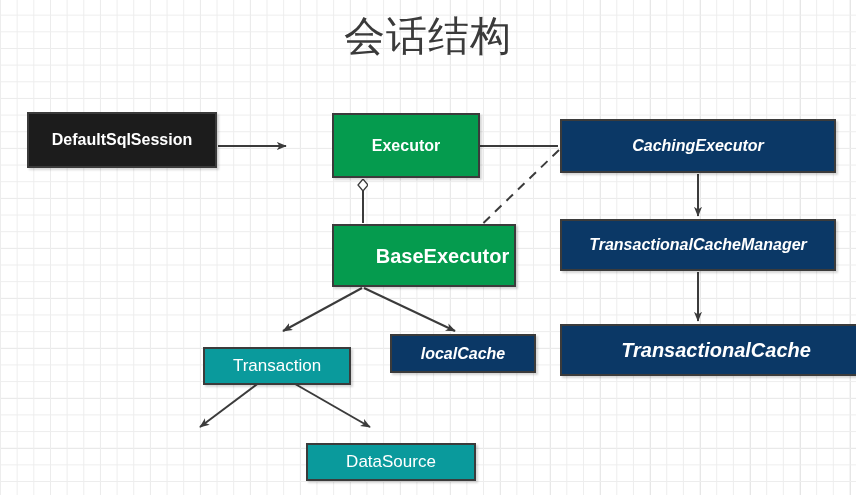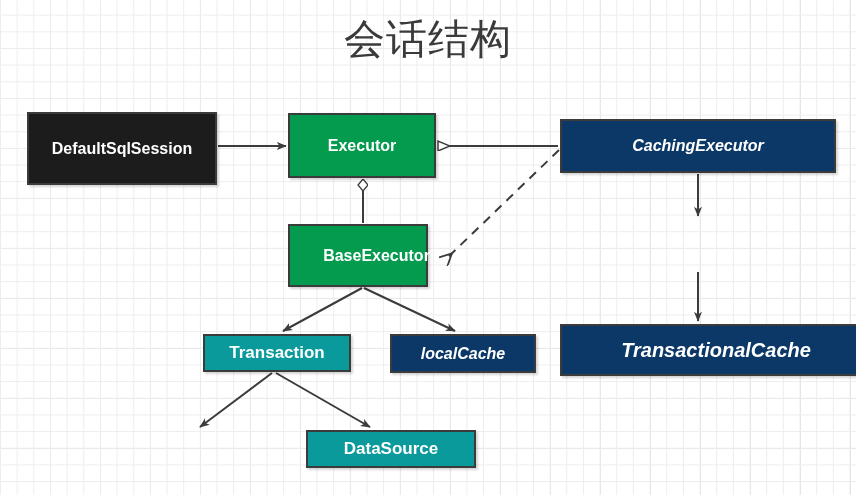--- a/index.html
+++ b/index.html
@@ -37,42 +37,42 @@
   }
   .title {
     position: absolute;
     left: 0;
     top: 14px;
     width: 856px;
     text-align: center;
     font-size: 41px;
     line-height: 50px;
     color: #3a3a3a;
-    font-family: Liberation Serif, serif;
+    font-family: Liberation Mono, monospace;
     font-weight: 400;
     letter-spacing: 1px;
     user-select: none;
   }
   .node {
     position: absolute;
     box-sizing: border-box;
     display: flex;
     align-items: center;
     justify-content: center;
     text-align: center;
     color: #ffffff;
     border: 2px solid #3b3b3b;
     box-shadow: 2px 2px 2px rgba(0,0,0,0.16);
     z-index: 2;
     line-height: 1.1;
   }
   .node.bold { font-weight: bold; }
-  .node.regular { font-weight: 700; }
+  .node.regular { font-weight: 400; margin-top: 13px; }
   .n-black  { background: #1c1c1c; }
-  .n-green  { background: #059b4e; }
+  .n-green  { background: #059b4e; margin-left: 44px; }
   .n-navy   { background: #0b3866; font-style: italic; }
   .n-teal   { background: #0a9a9c; }
 </style>
 </head>
 <body>
 
 <div id="canvas">
 
   <div class="title">会话结构</div>
 
@@ -109,28 +109,29 @@
       <line x1="272" y1="373" x2="200" y2="427" marker-end="url(#mk-filled)"></line>
 
       <line x1="276" y1="373" x2="370" y2="427" marker-end="url(#mk-filled)"></line>
 
       <line x1="698" y1="174" x2="698" y2="216" marker-end="url(#mk-filled)"></line>
 
       <line x1="698" y1="272" x2="698" y2="321" marker-end="url(#mk-filled)"></line>
     </g>
   </svg>
 
-  <div class="node n-black bold" style="left:27px; top:112px; width:190px; height:73px; font-size:16px;">DefaultSqlSession</div>
+  <div class="node n-black bold" style="left:27px; top:112px; width:190px; height:56px; font-size:16px;">DefaultSqlSession</div>
 
   <div class="node n-green bold" style="left:288px; top:113px; width:148px; height:65px; font-size:16px;">Executor</div>
 
   <div class="node n-navy bold" style="left:560px; top:119px; width:276px; height:54px; font-size:16px;">CachingExecutor</div>
 
-  <div class="node n-green bold" style="left:288px; top:224px; width:140px; height:63px; font-size:16px;padding-left:37px;">BaseExecutor</div>
+  <div class="node n-green bold" style="left:288px; top:224px; width:184px; height:63px; font-size:20px;padding-left:37px;">BaseExecutor</div>
 
+  <div class="node n-navy bold" style="left:560px; top:219px; width:276px; height:52px; font-size:16px;">TransactionalCacheManager</div>
 
   <div class="node n-teal regular" style="left:203px; top:334px; width:148px; height:38px; font-size:17px;">Transaction</div>
 
   <div class="node n-navy bold" style="left:390px; top:334px; width:146px; height:39px; font-size:16px;">localCache</div>
 
   <div class="node n-navy bold" style="left:560px; top:324px; width:312px; height:52px; font-size:20px;">TransactionalCache</div>
 
 
   <div class="node n-teal regular" style="left:306px; top:430px; width:170px; height:38px; font-size:17px;">DataSource</div>
 

